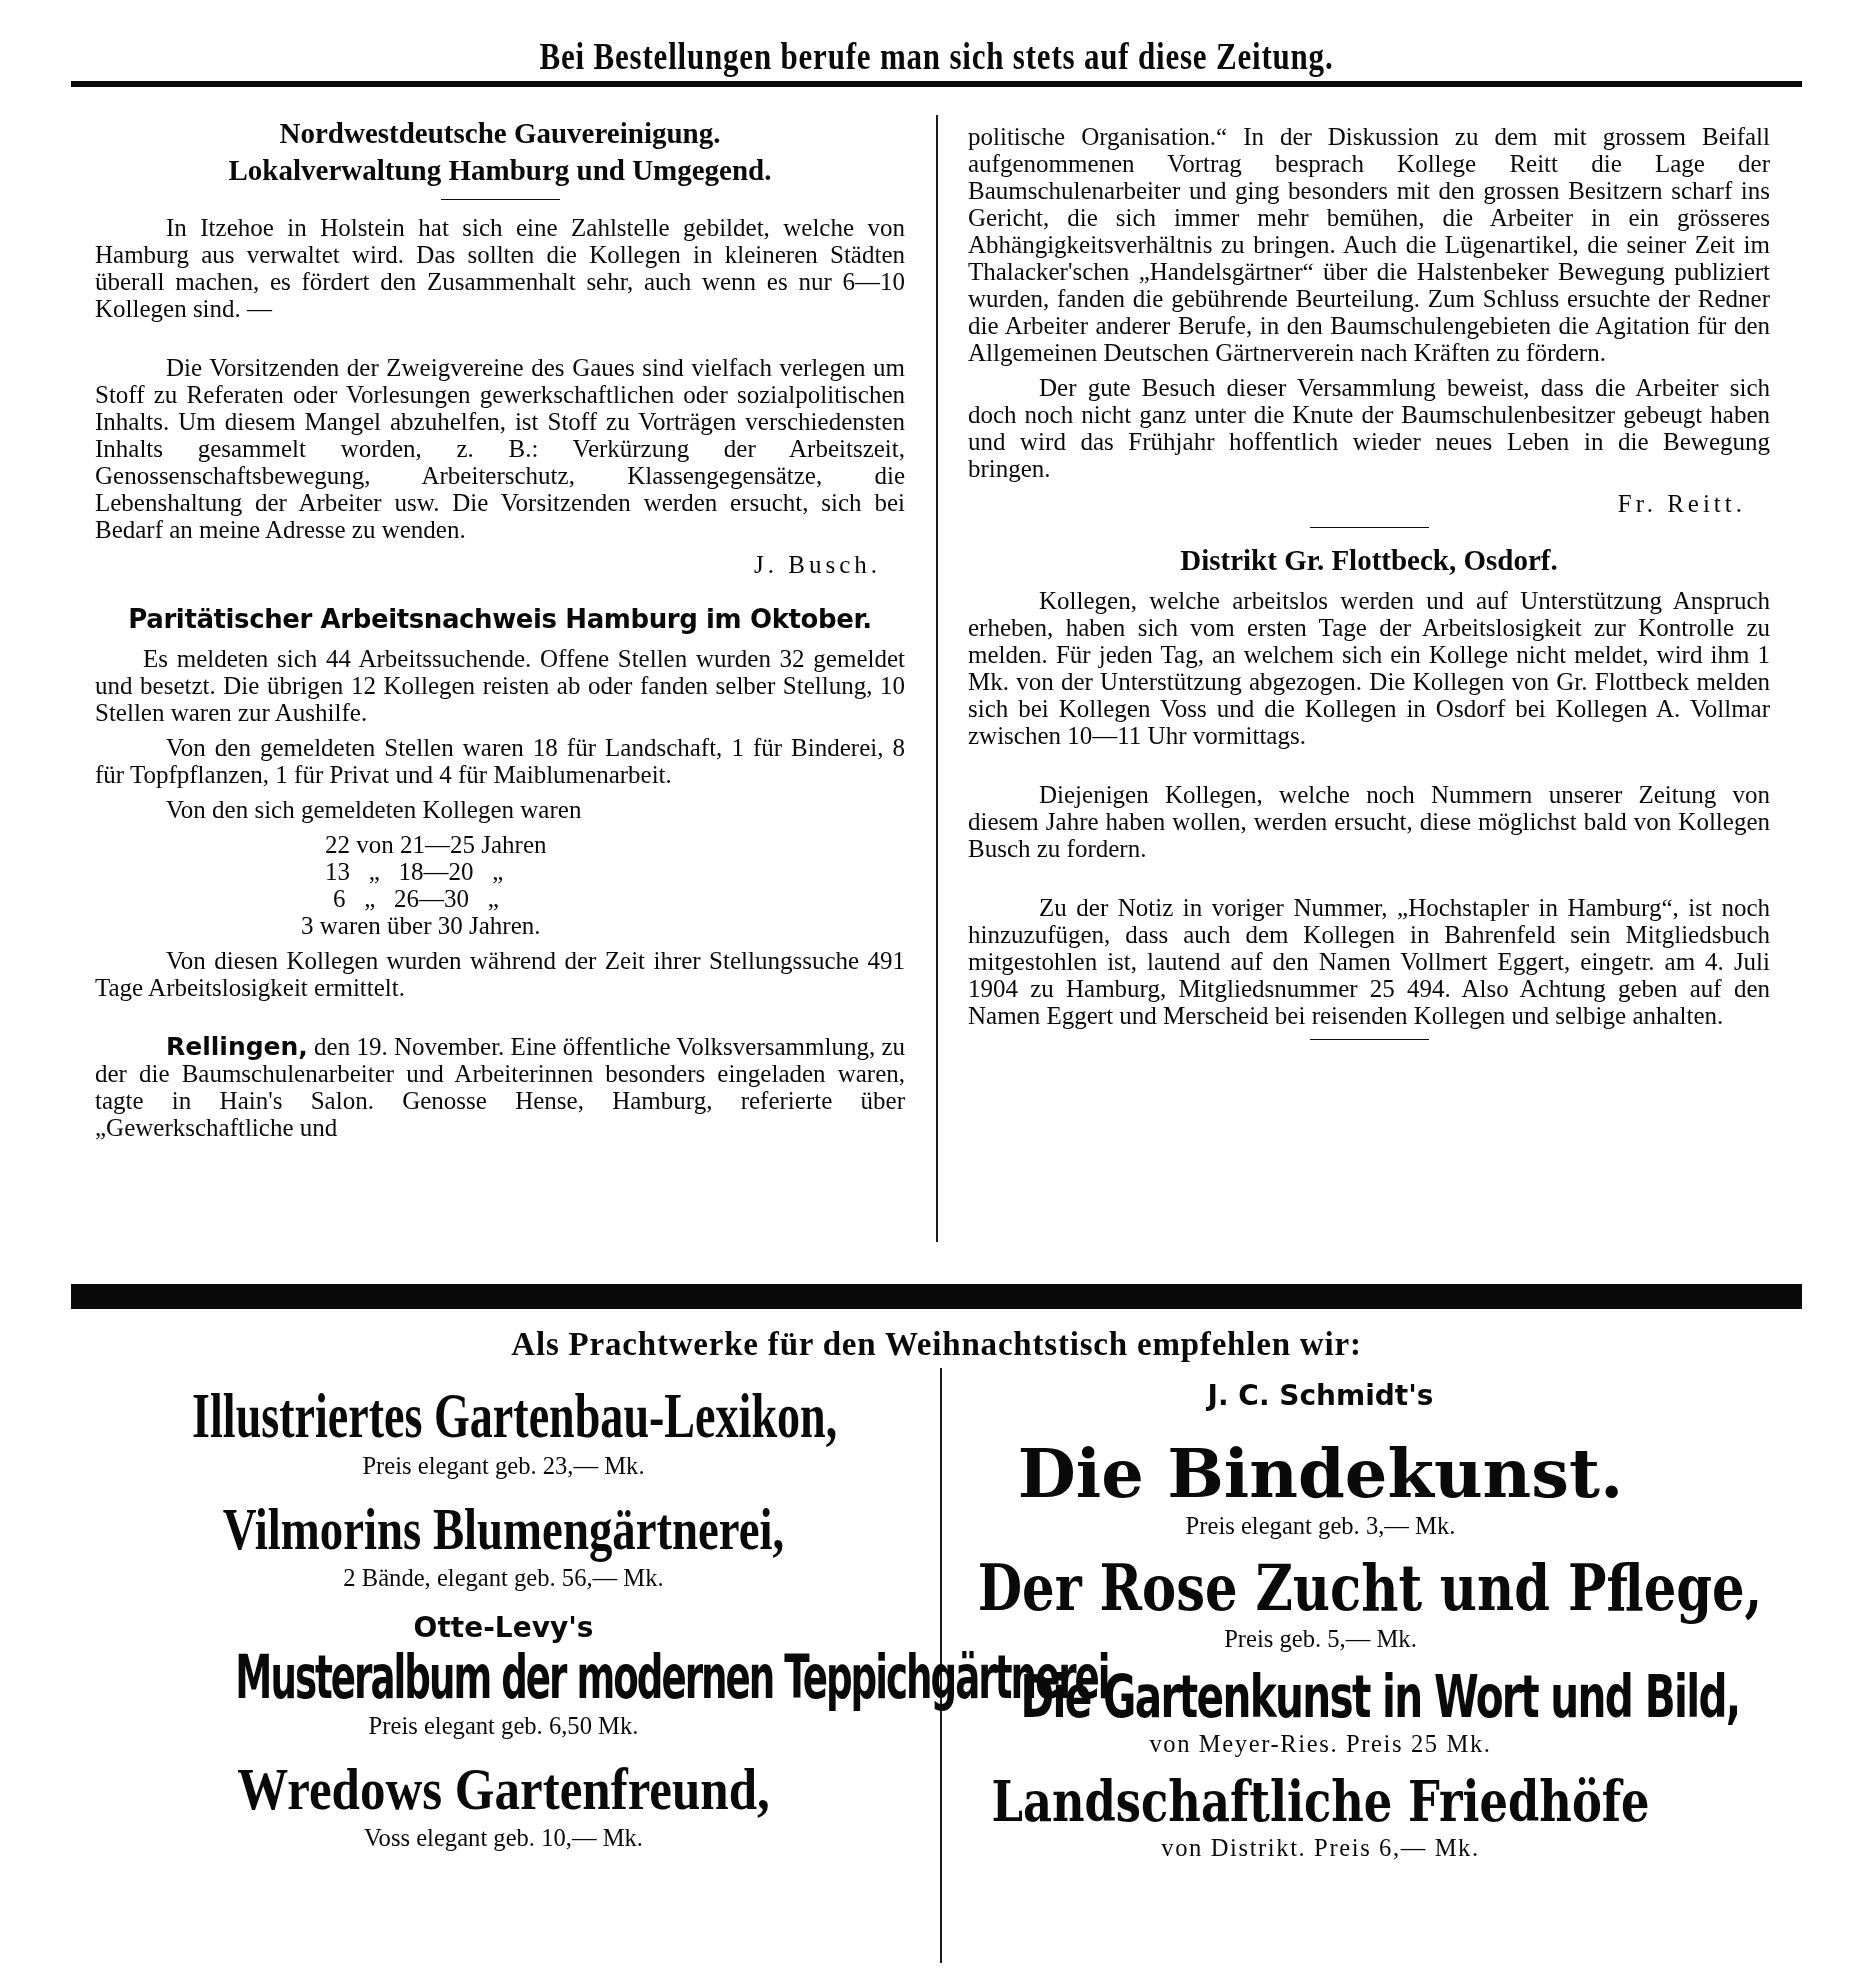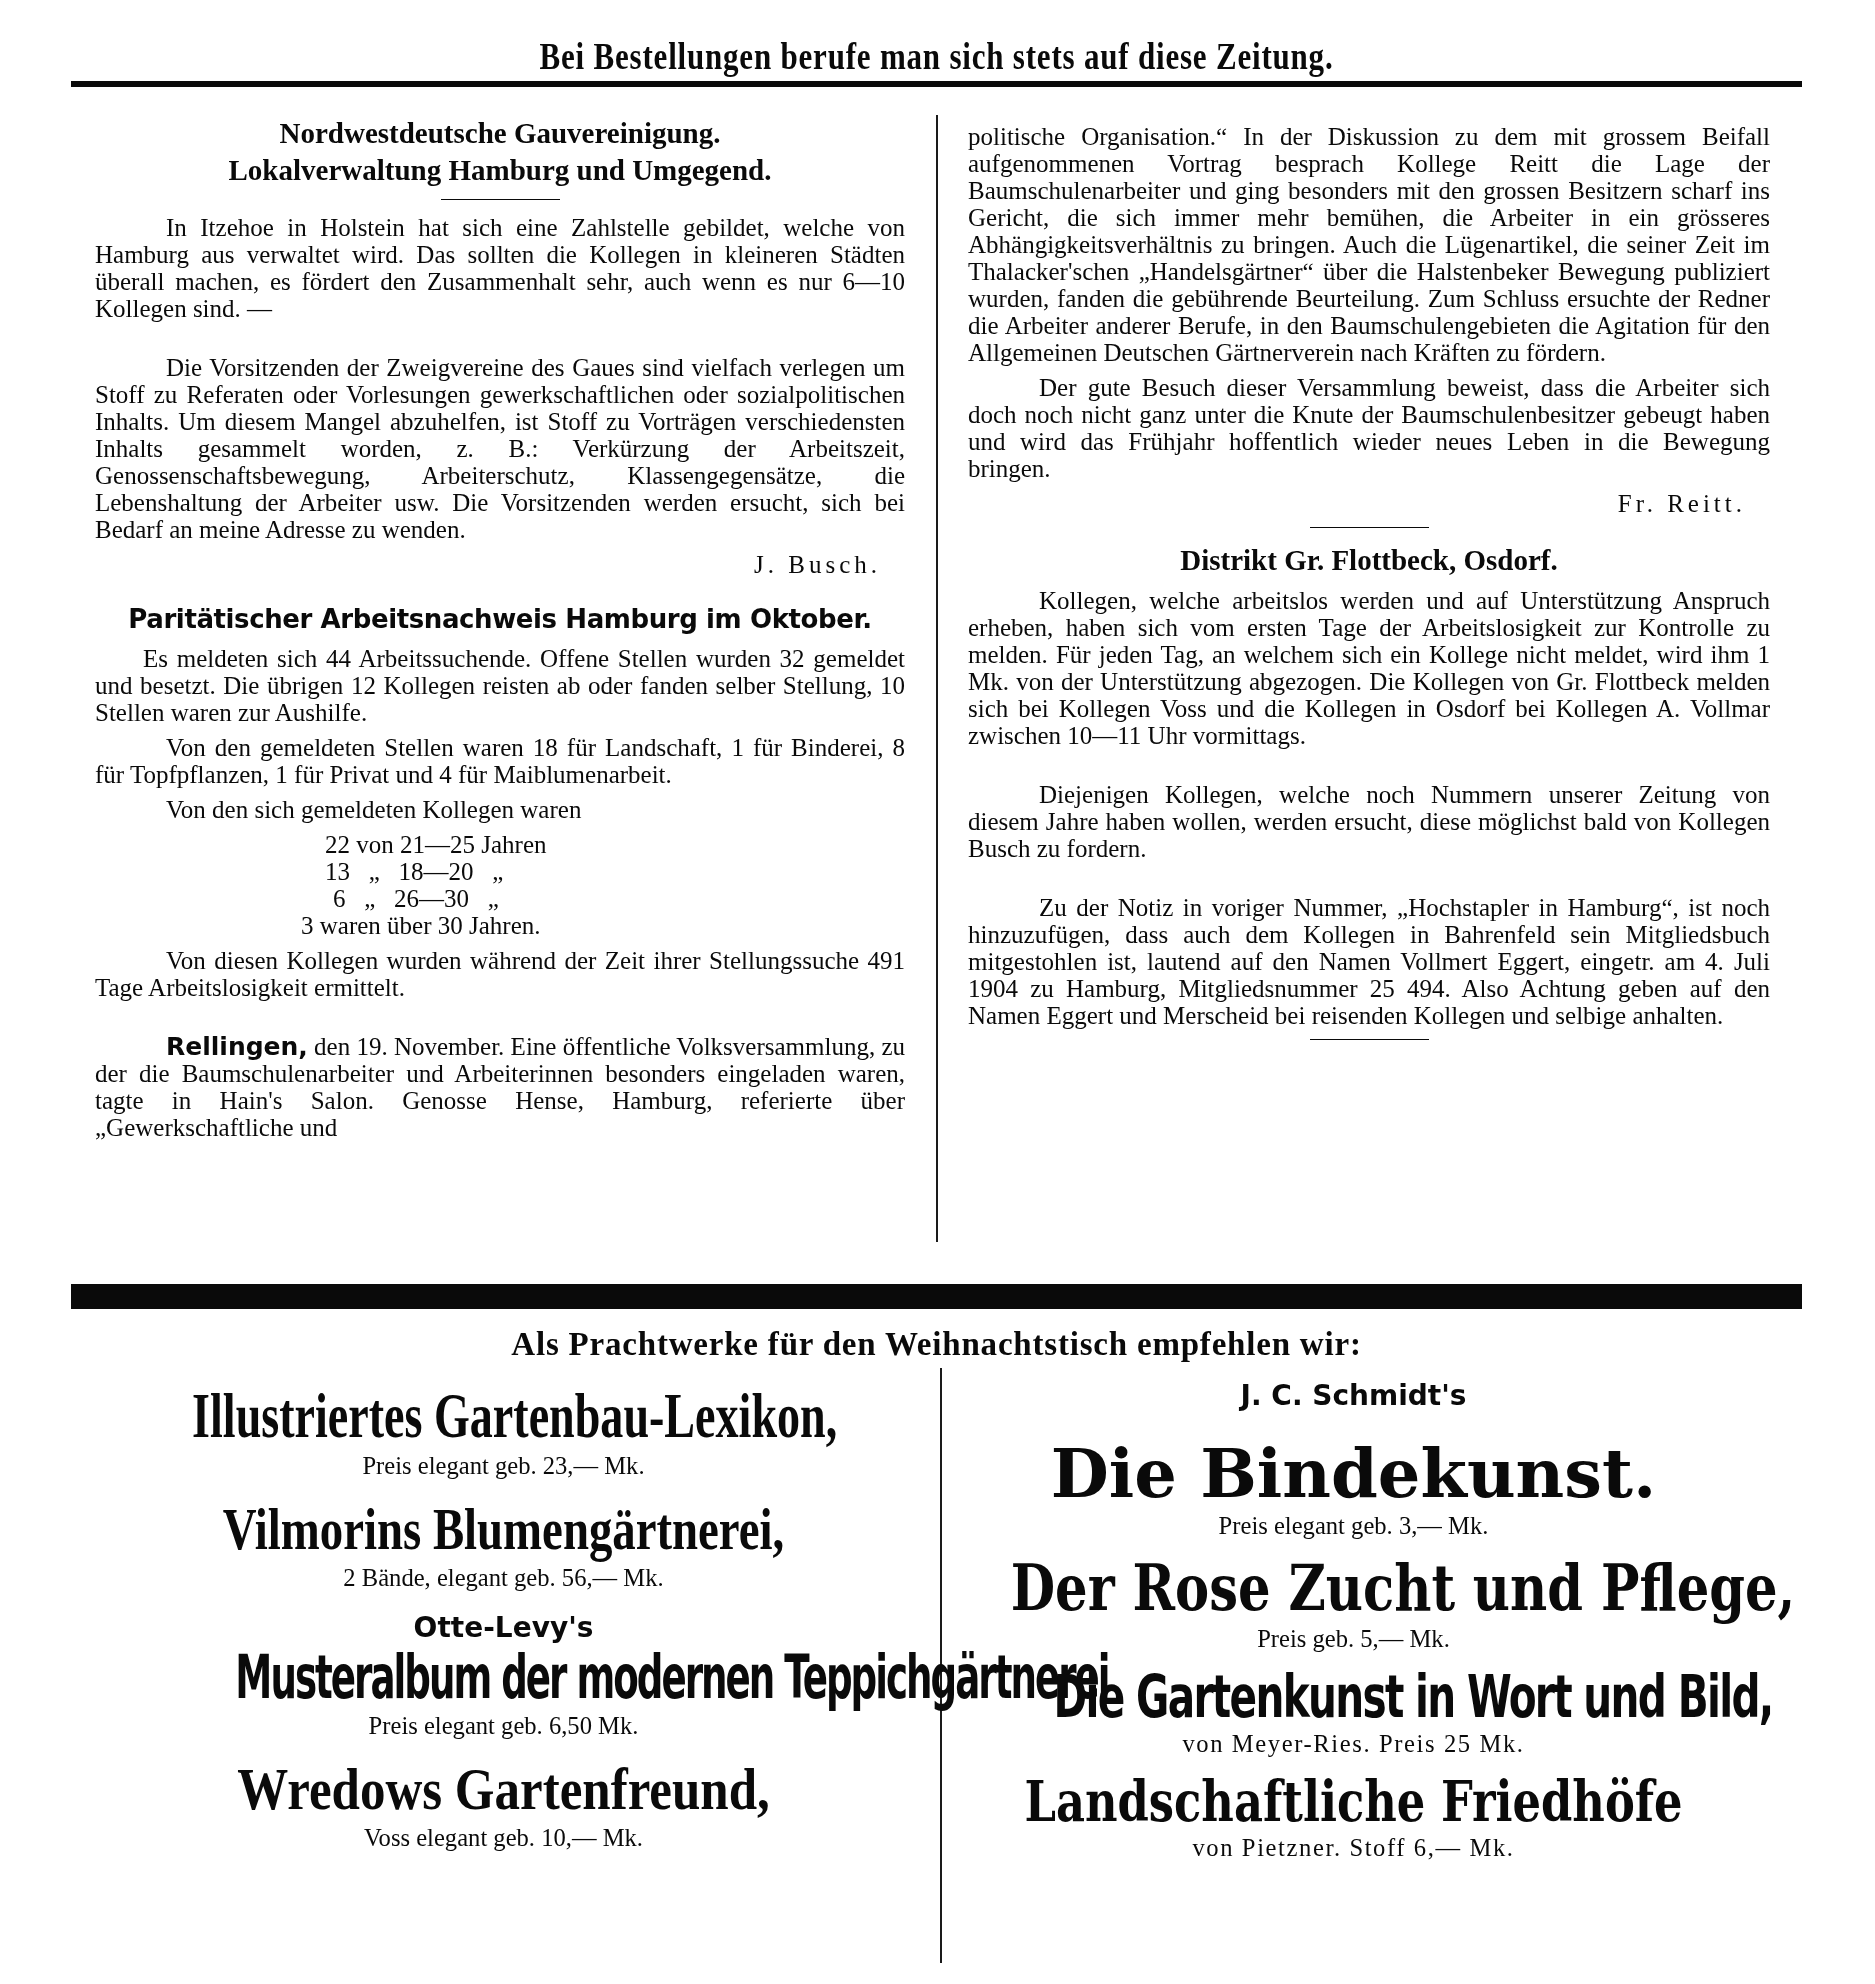--- a/index.html
+++ b/index.html
@@ -126,36 +126,36 @@
       <span class="author">Otte-Levy's</span>
       <span class="title t-muster cond" style="transform:scaleX(0.62)">Musteralbum der modernen Teppichgärtnerei</span>
       <span class="price">Preis elegant geb. 6,50 Mk.</span>
     </div>
     <div style="margin-top:16px;">
       <span class="title t-wredow cond" style="transform:scaleX(0.85)">Wredows Gartenfreund,</span>
       <span class="price">Voss elegant geb. 10,— Mk.</span>
     </div>
   </div>
 
-  <div class="ad-col" style="left:854px;top:1370px;width:857px;text-align:center;">
+  <div class="ad-col" style="left:821px;top:1370px;width:857px;text-align:center;">
     <div style="margin-top:8px;">
       <span class="author">J. C. Schmidt's</span>
       <span class="title t-binde">Die Bindekunst.</span>
       <span class="price">Preis elegant geb. 3,— Mk.</span>
     </div>
     <div style="margin-top:12px;">
       <span class="title t-rose cond" style="transform:scaleX(0.8)">Der Rose Zucht und Pflege,</span>
       <span class="price">Preis geb. 5,— Mk.</span>
     </div>
     <div style="margin-top:12px;">
       <span class="title t-gartenkunst cond" style="transform:scaleX(0.7)">Die Gartenkunst in Wort und Bild,</span>
       <span class="price spaced" style="letter-spacing:1.6px">von Meyer-Ries. Preis 25 Mk.</span>
     </div>
     <div style="margin-top:12px;">
       <span class="title t-friedhof cond" style="transform:scaleX(0.8)">Landschaftliche Friedhöfe</span>
-      <span class="price" style="letter-spacing:1.6px">von Pietzner. Stoff 6,— Mk.</span>
+      <span class="price" style="letter-spacing:1.6px">von Distrikt. Preis 6,— Mk.</span>
     </div>
   </div>
 
   <div class="bookshop">Buchhandlung des Allgem. Deutschen Gärtnervereins, Berlin N. 37, Metzer Strasse 3.</div>
 
 </div>
 
 
 </body></html>

